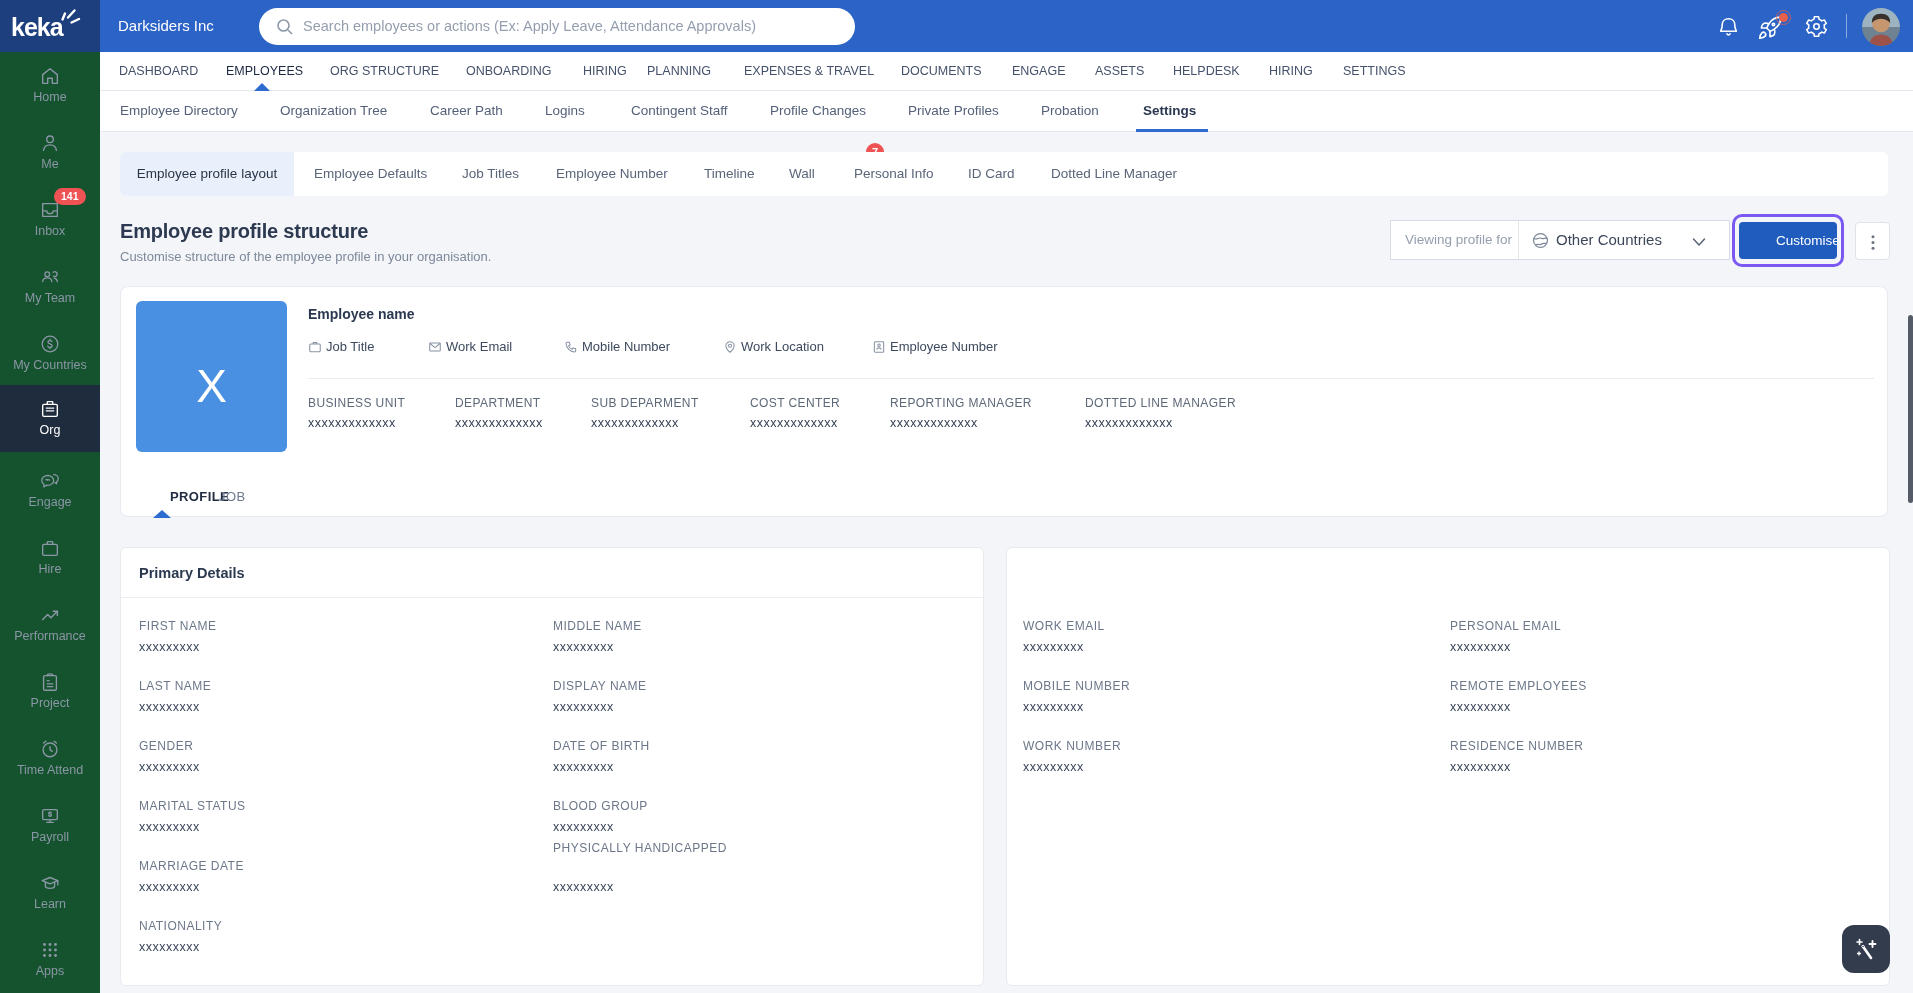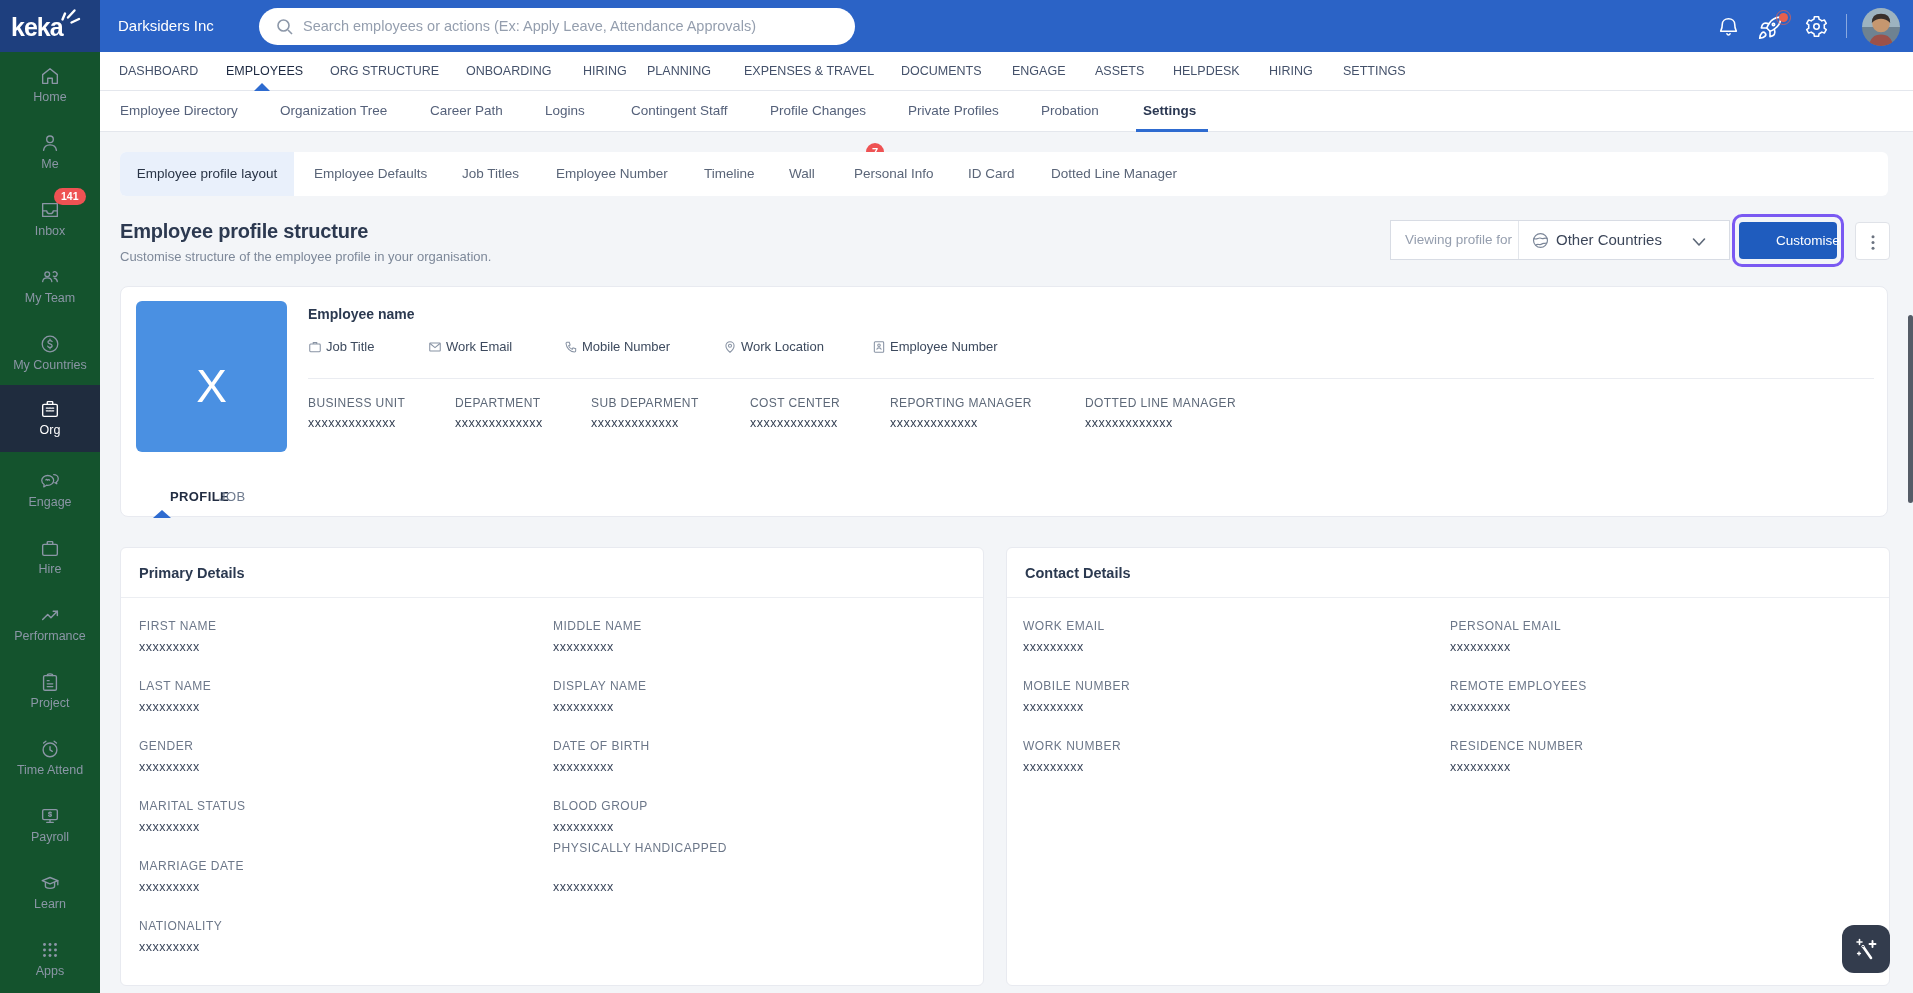--- a/index.html
+++ b/index.html
@@ -361,21 +361,20 @@
   <span class="flab" style="left:432px; top:251px">BLOOD GROUP</span>
     <span class="fval" style="left:432px; top:272px">xxxxxxxxx</span>
   <span class="flab" style="left:18px; top:311px">MARRIAGE DATE</span>
     <span class="fval" style="left:18px; top:332px">xxxxxxxxx</span>
   <span class="flab" style="left:432px; top:293px">PHYSICALLY HANDICAPPED</span>
     <span class="fval" style="left:432px; top:332px">xxxxxxxxx</span>
   <span class="flab" style="left:18px; top:371px">NATIONALITY</span>
     <span class="fval" style="left:18px; top:392px">xxxxxxxxx</span>
 </div>
 <div class="dcard" id="card2" style="left:1006px; width:884px; height:439px;">
-  <div class="dhead">Contact Details</div>
   <span class="flab" style="left:16px; top:71px">WORK EMAIL</span>
     <span class="fval" style="left:16px; top:92px">xxxxxxxxx</span>
   <span class="flab" style="left:443px; top:71px">PERSONAL EMAIL</span>
     <span class="fval" style="left:443px; top:92px">xxxxxxxxx</span>
   <span class="flab" style="left:16px; top:131px">MOBILE NUMBER</span>
     <span class="fval" style="left:16px; top:152px">xxxxxxxxx</span>
   <span class="flab" style="left:443px; top:131px">REMOTE EMPLOYEES</span>
     <span class="fval" style="left:443px; top:152px">xxxxxxxxx</span>
   <span class="flab" style="left:16px; top:191px">WORK NUMBER</span>
     <span class="fval" style="left:16px; top:212px">xxxxxxxxx</span>

